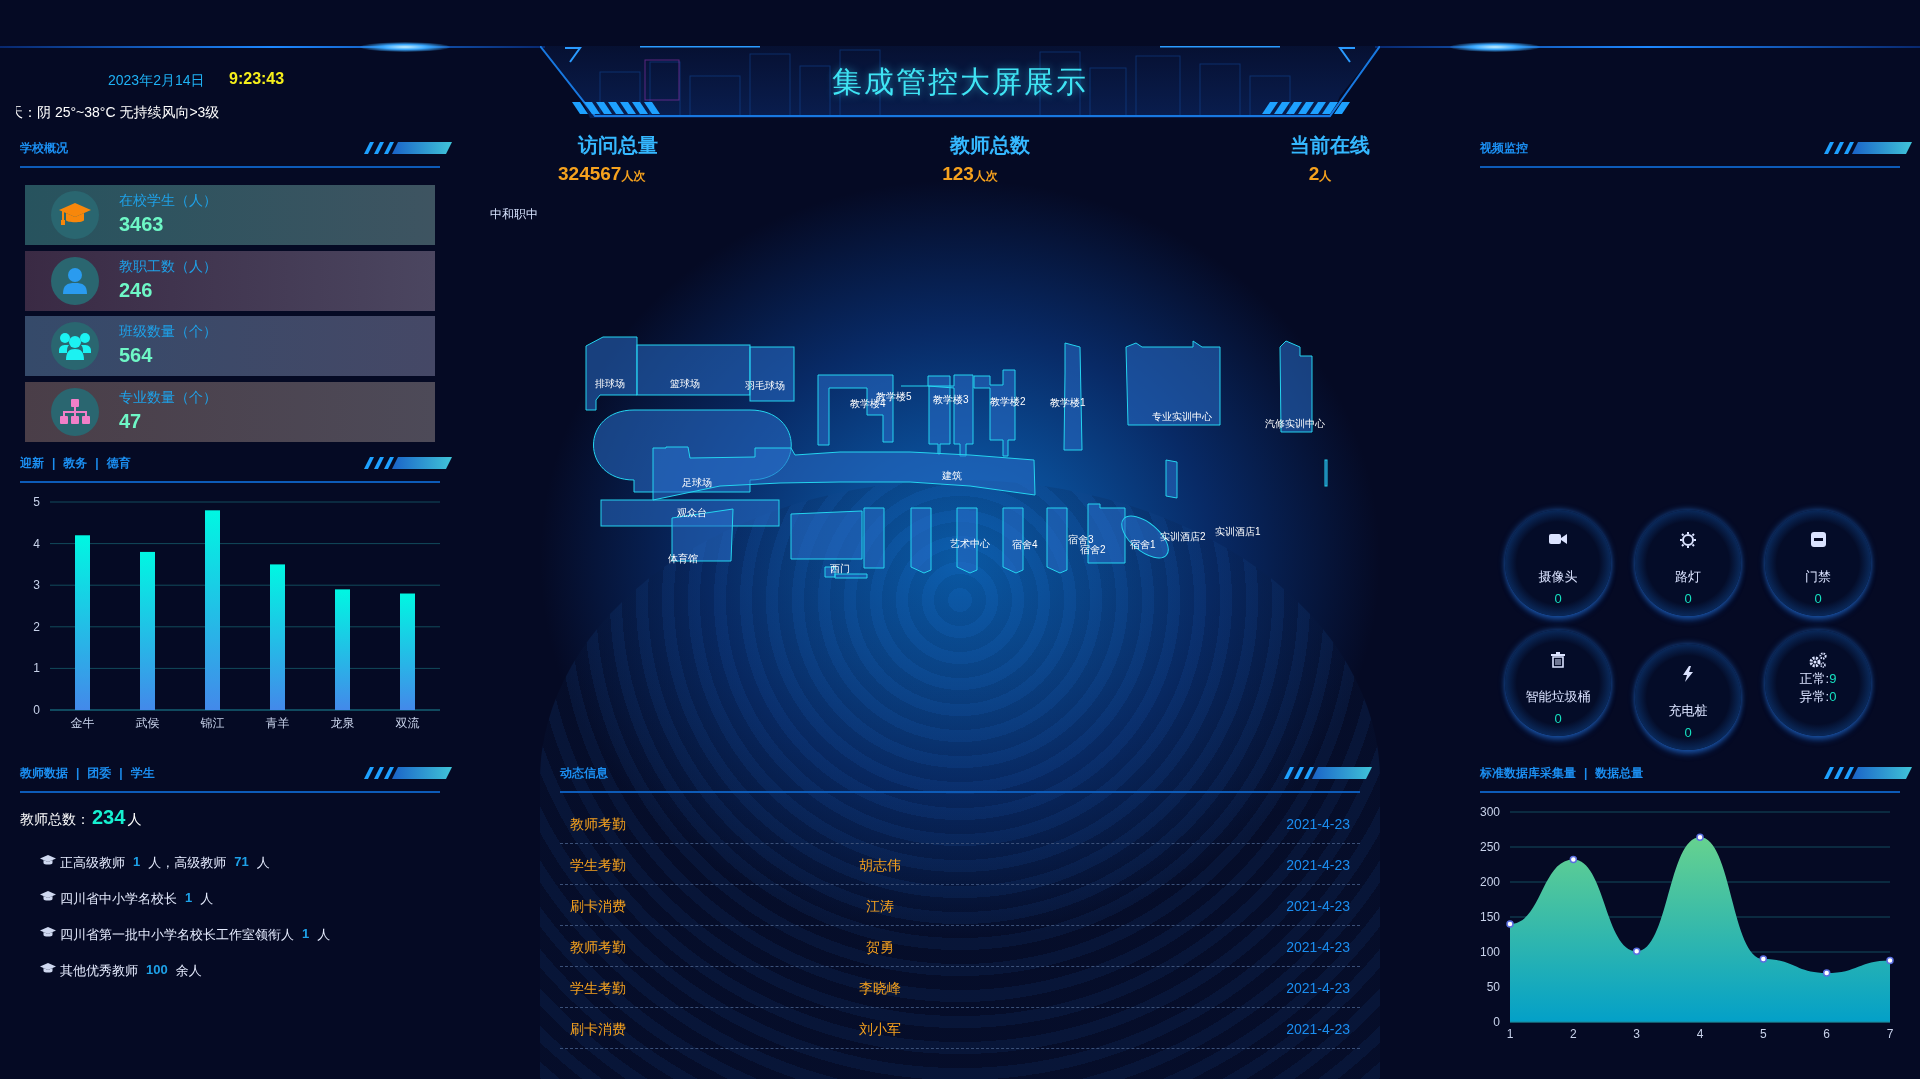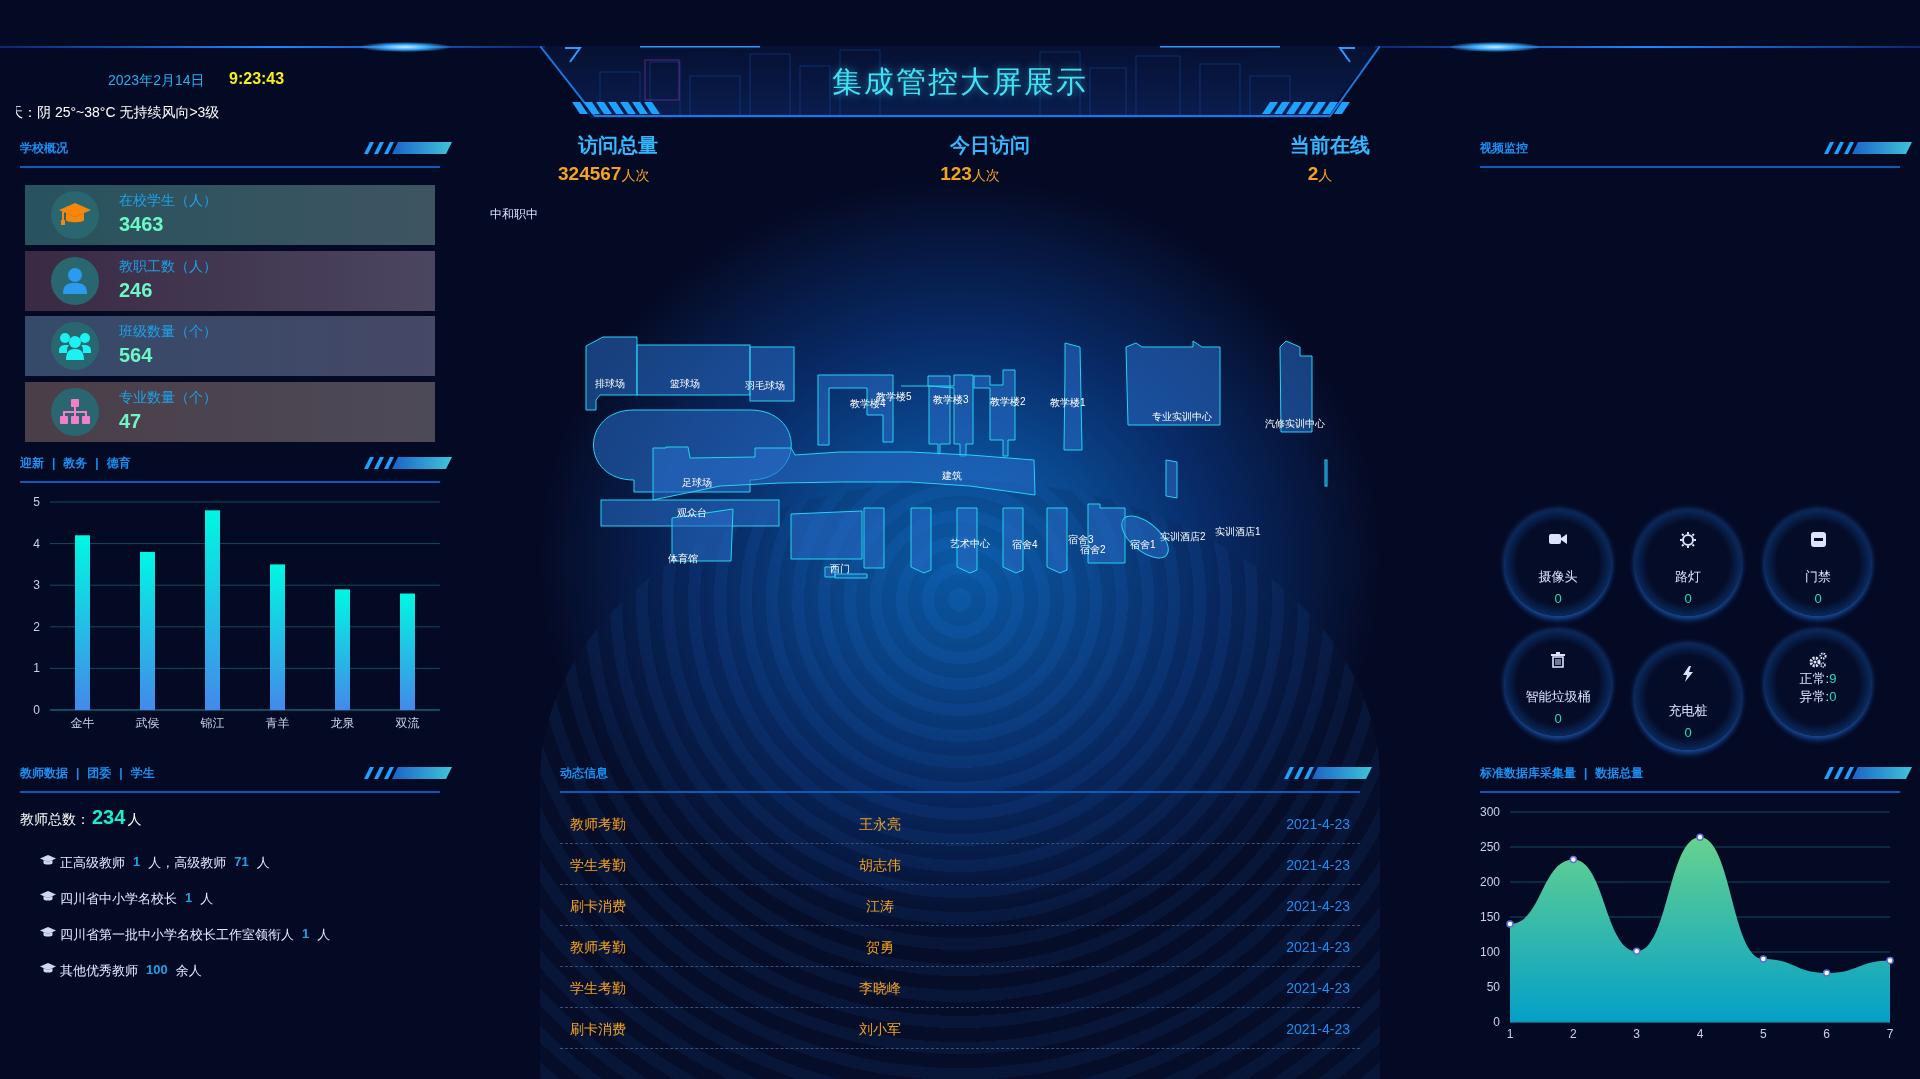--- a/index.html
+++ b/index.html
@@ -26,21 +26,21 @@
 
   .bar-chart { position: absolute; left: 20px; top: 490px; width: 430px; height: 250px; }
   .teacher-total { position: absolute; left: 20px; top: 806px; font-size: 14px; color: #fff; }
   .teacher-total b { font-size: 20px; color: #16f0d0; margin: 0 2px; }
   .teacher-item { position: absolute; left: 40px; font-size: 13px; color: #e6ecff; display: flex; align-items: flex-start; gap: 4px; }
   .teacher-item .hl { color: #1ea1e8; font-weight: bold; margin: 0 4px; }
 
   .kpi { position: absolute; top: 132px; text-align: center; }
   .kpi .lab { font-size: 20px; font-weight: bold; color: #35b8ff; text-align: right; }
   .kpi .num { font-size: 19px; font-weight: bold; color: #f6a21e; margin-top: 4px; }
-  .kpi .num small { font-size: 14px; font-weight: normal; }
+  .kpi .num small { font-size: 12px; font-weight: bold; }
   .school-name { position: absolute; left: 490px; top: 206px; font-size: 12px; color: #d8e4ff; }
 
   .map { position: absolute; left: 570px; top: 330px; width: 780px; height: 270px; }
   .map text { font-family: "Liberation Sans", sans-serif; font-size: 10px; fill: #fff; }
 
   .news-row { position: absolute; left: 560px; width: 800px; height: 41px; border-bottom: 1px dashed #3a4f77; font-size: 14px; }
   .news-row .c1 { position: absolute; left: 10px; top: 13px; color: #f6a21e; }
   .news-row .c2 { position: absolute; left: 0; width: 640px; text-align: center; top: 13px; color: #f6a21e; }
   .news-row .c3 { position: absolute; right: 10px; top: 13px; color: #1b8ef0; }
 
@@ -283,21 +283,21 @@
         <span class="hl">100</span>
         <span>余人</span>
       </div>
     </div>
 
   <div class="kpi" style="left:558px;width:100px;text-align:left;">
     <div class="lab" style="padding-left:10px;">访问总量</div>
     <div class="num"><span>324567</span><small>人次</small></div>
   </div>
   <div class="kpi" style="left:910px;width:120px;">
-    <div class="lab">今日访问</div>
+    <div class="lab">教师总数</div>
     <div class="num"><span>123</span><small>人次</small></div>
   </div>
   <div class="kpi" style="left:1270px;width:100px;">
     <div class="lab">当前在线</div>
     <div class="num"><span>2</span><small>人</small></div>
   </div>
   <div class="school-name">中和职中</div>
 
   <svg class="map" viewBox="0 0 780 270">
     <g fill="rgba(40,110,200,0.55)" stroke="#24d4f0" stroke-width="1">
@@ -359,21 +359,20 @@
     <svg class="deco" viewBox="0 0 92 12">
         <polygon points="4,12 10,0 14,0 8,12" fill="#1ea1ff"></polygon>
         <polygon points="14,12 20,0 24,0 18,12" fill="#1ea1ff"></polygon>
         <polygon points="24,12 30,0 34,0 28,12" fill="#1ea1ff"></polygon>
         <polygon points="32,12 38,0 92,0 86,12" fill="url(#dg1)"></polygon>
       </svg>
   </div>
   <div id="newsList">
       <div class="news-row" style="top: 803px;">
         <span class="c1">教师考勤</span>
-        <span class="c2">王永亮</span>
         <span class="c3">2021-4-23</span>
       </div>
       <div class="news-row" style="top: 844px;">
         <span class="c1">学生考勤</span>
         <span class="c2">胡志伟</span>
         <span class="c3">2021-4-23</span>
       </div>
       <div class="news-row" style="top: 885px;">
         <span class="c1">刷卡消费</span>
         <span class="c2">江涛</span>

